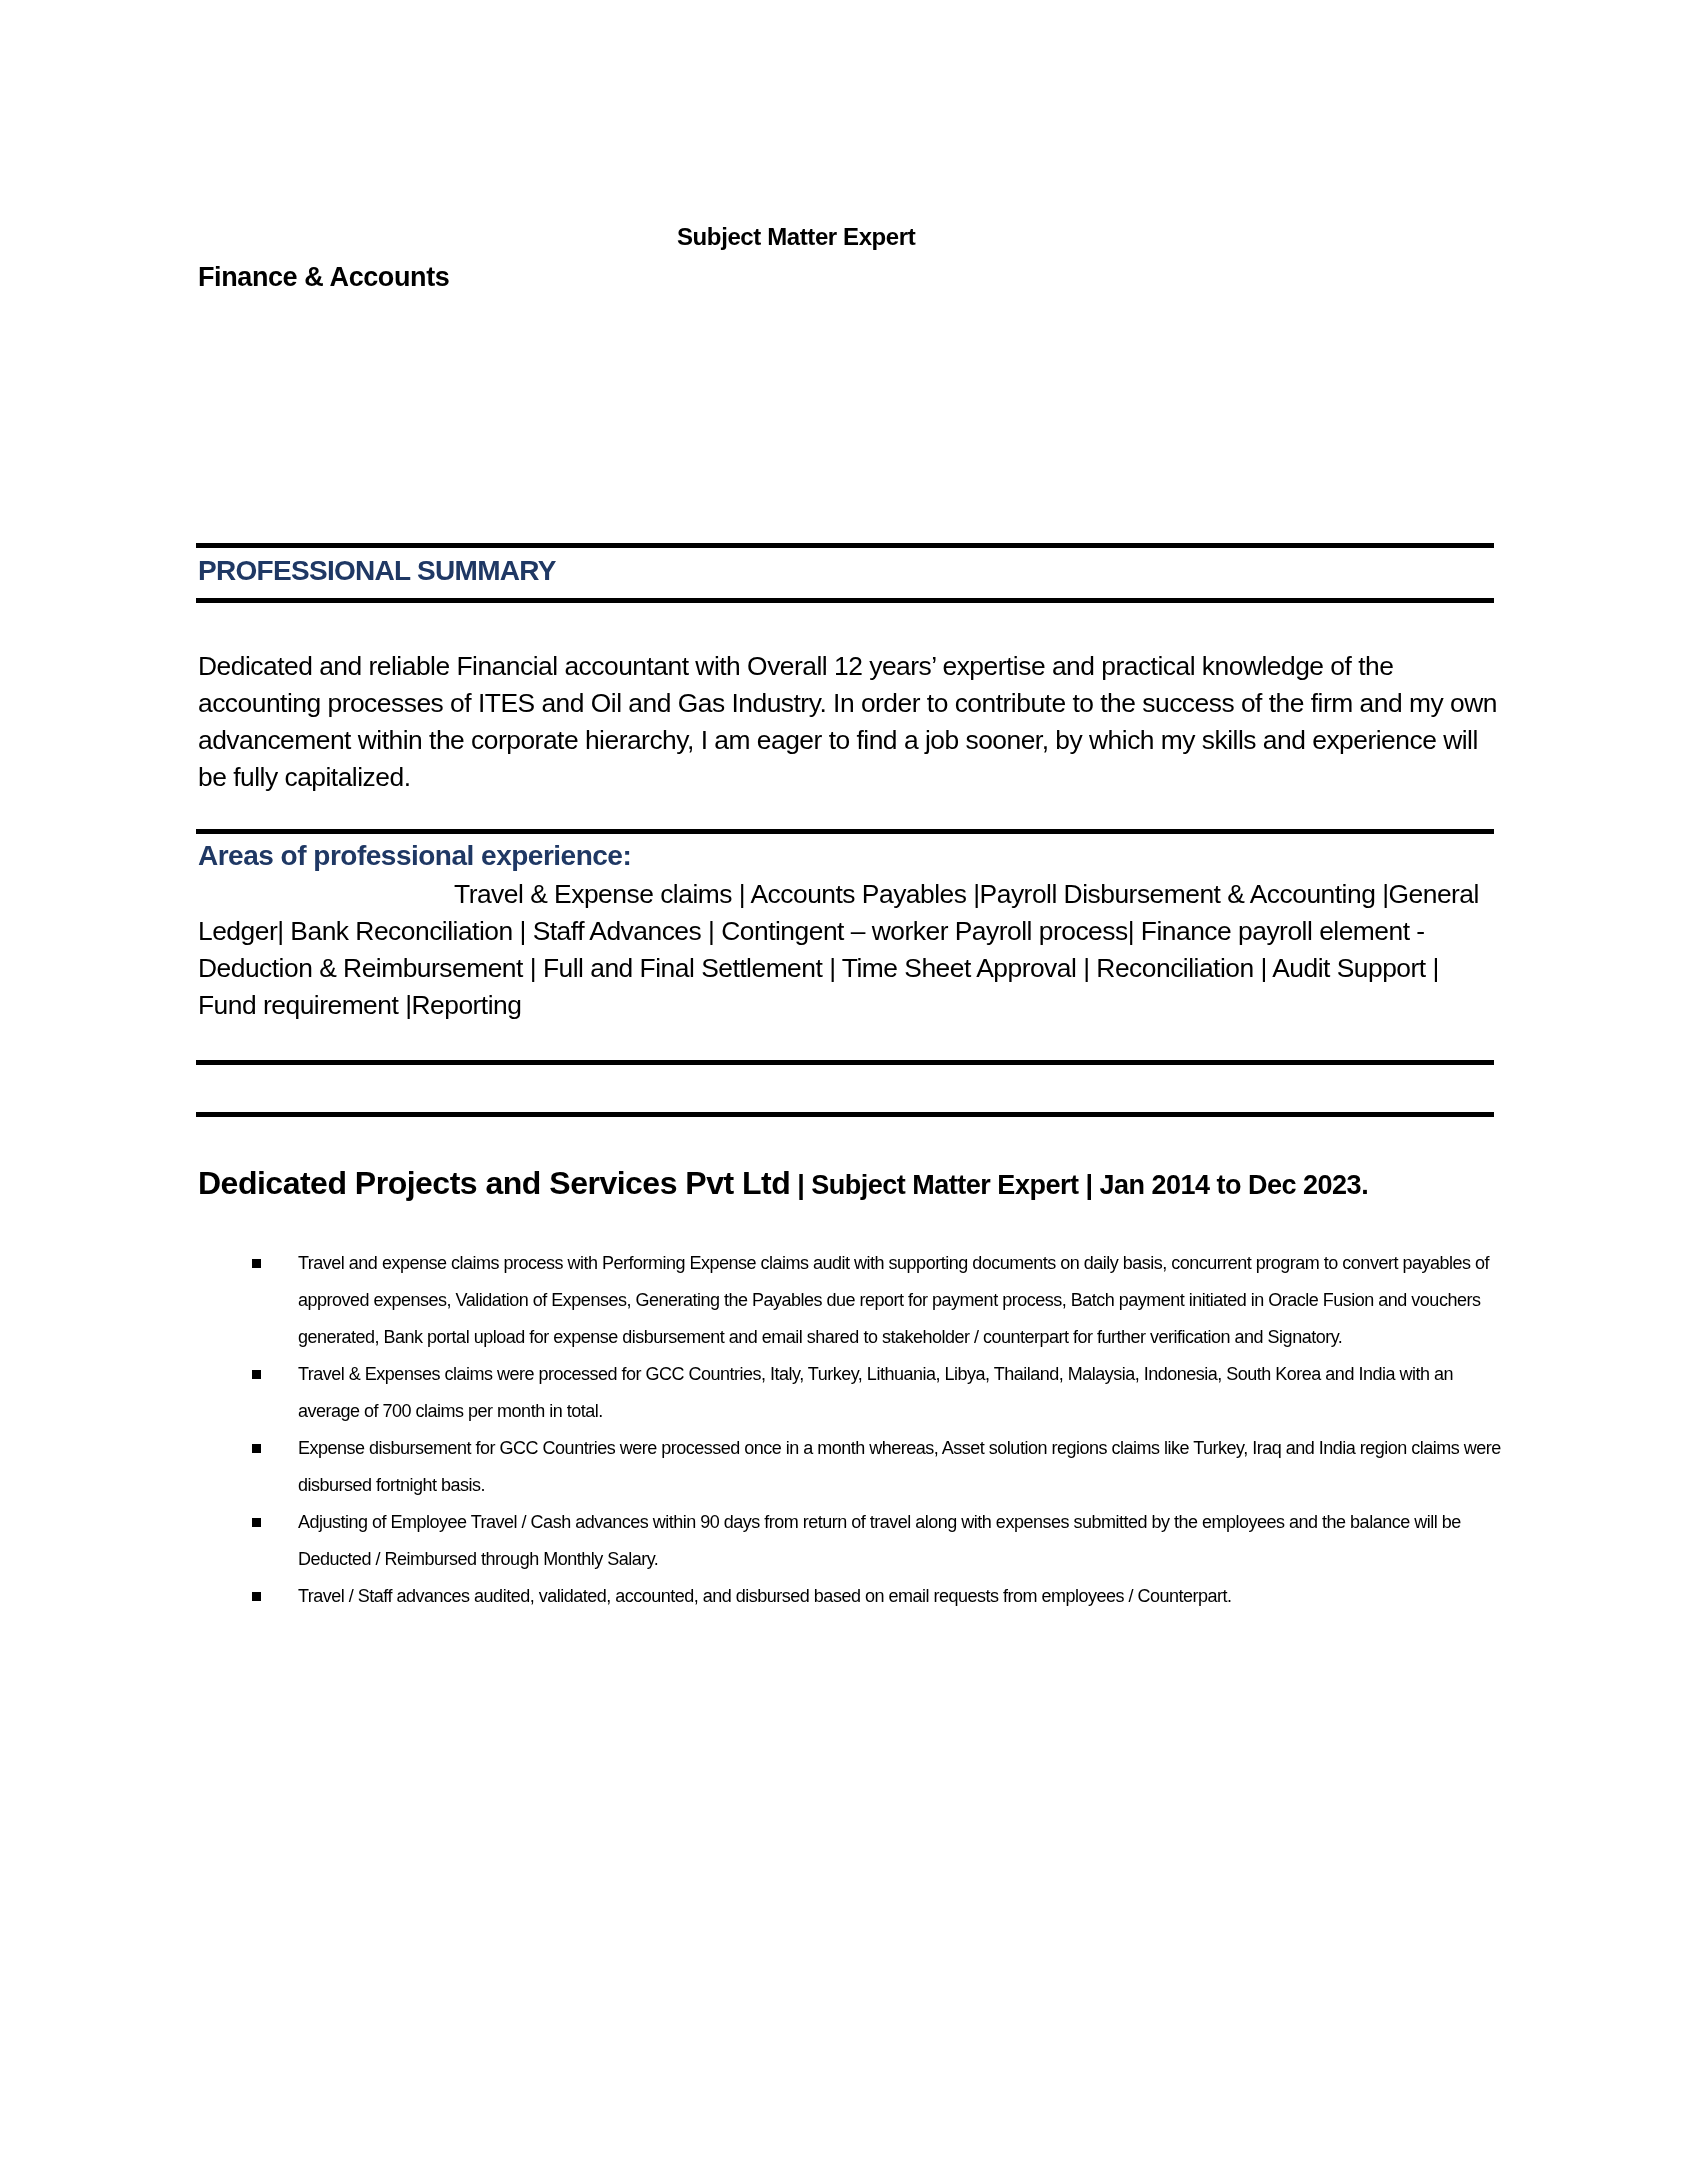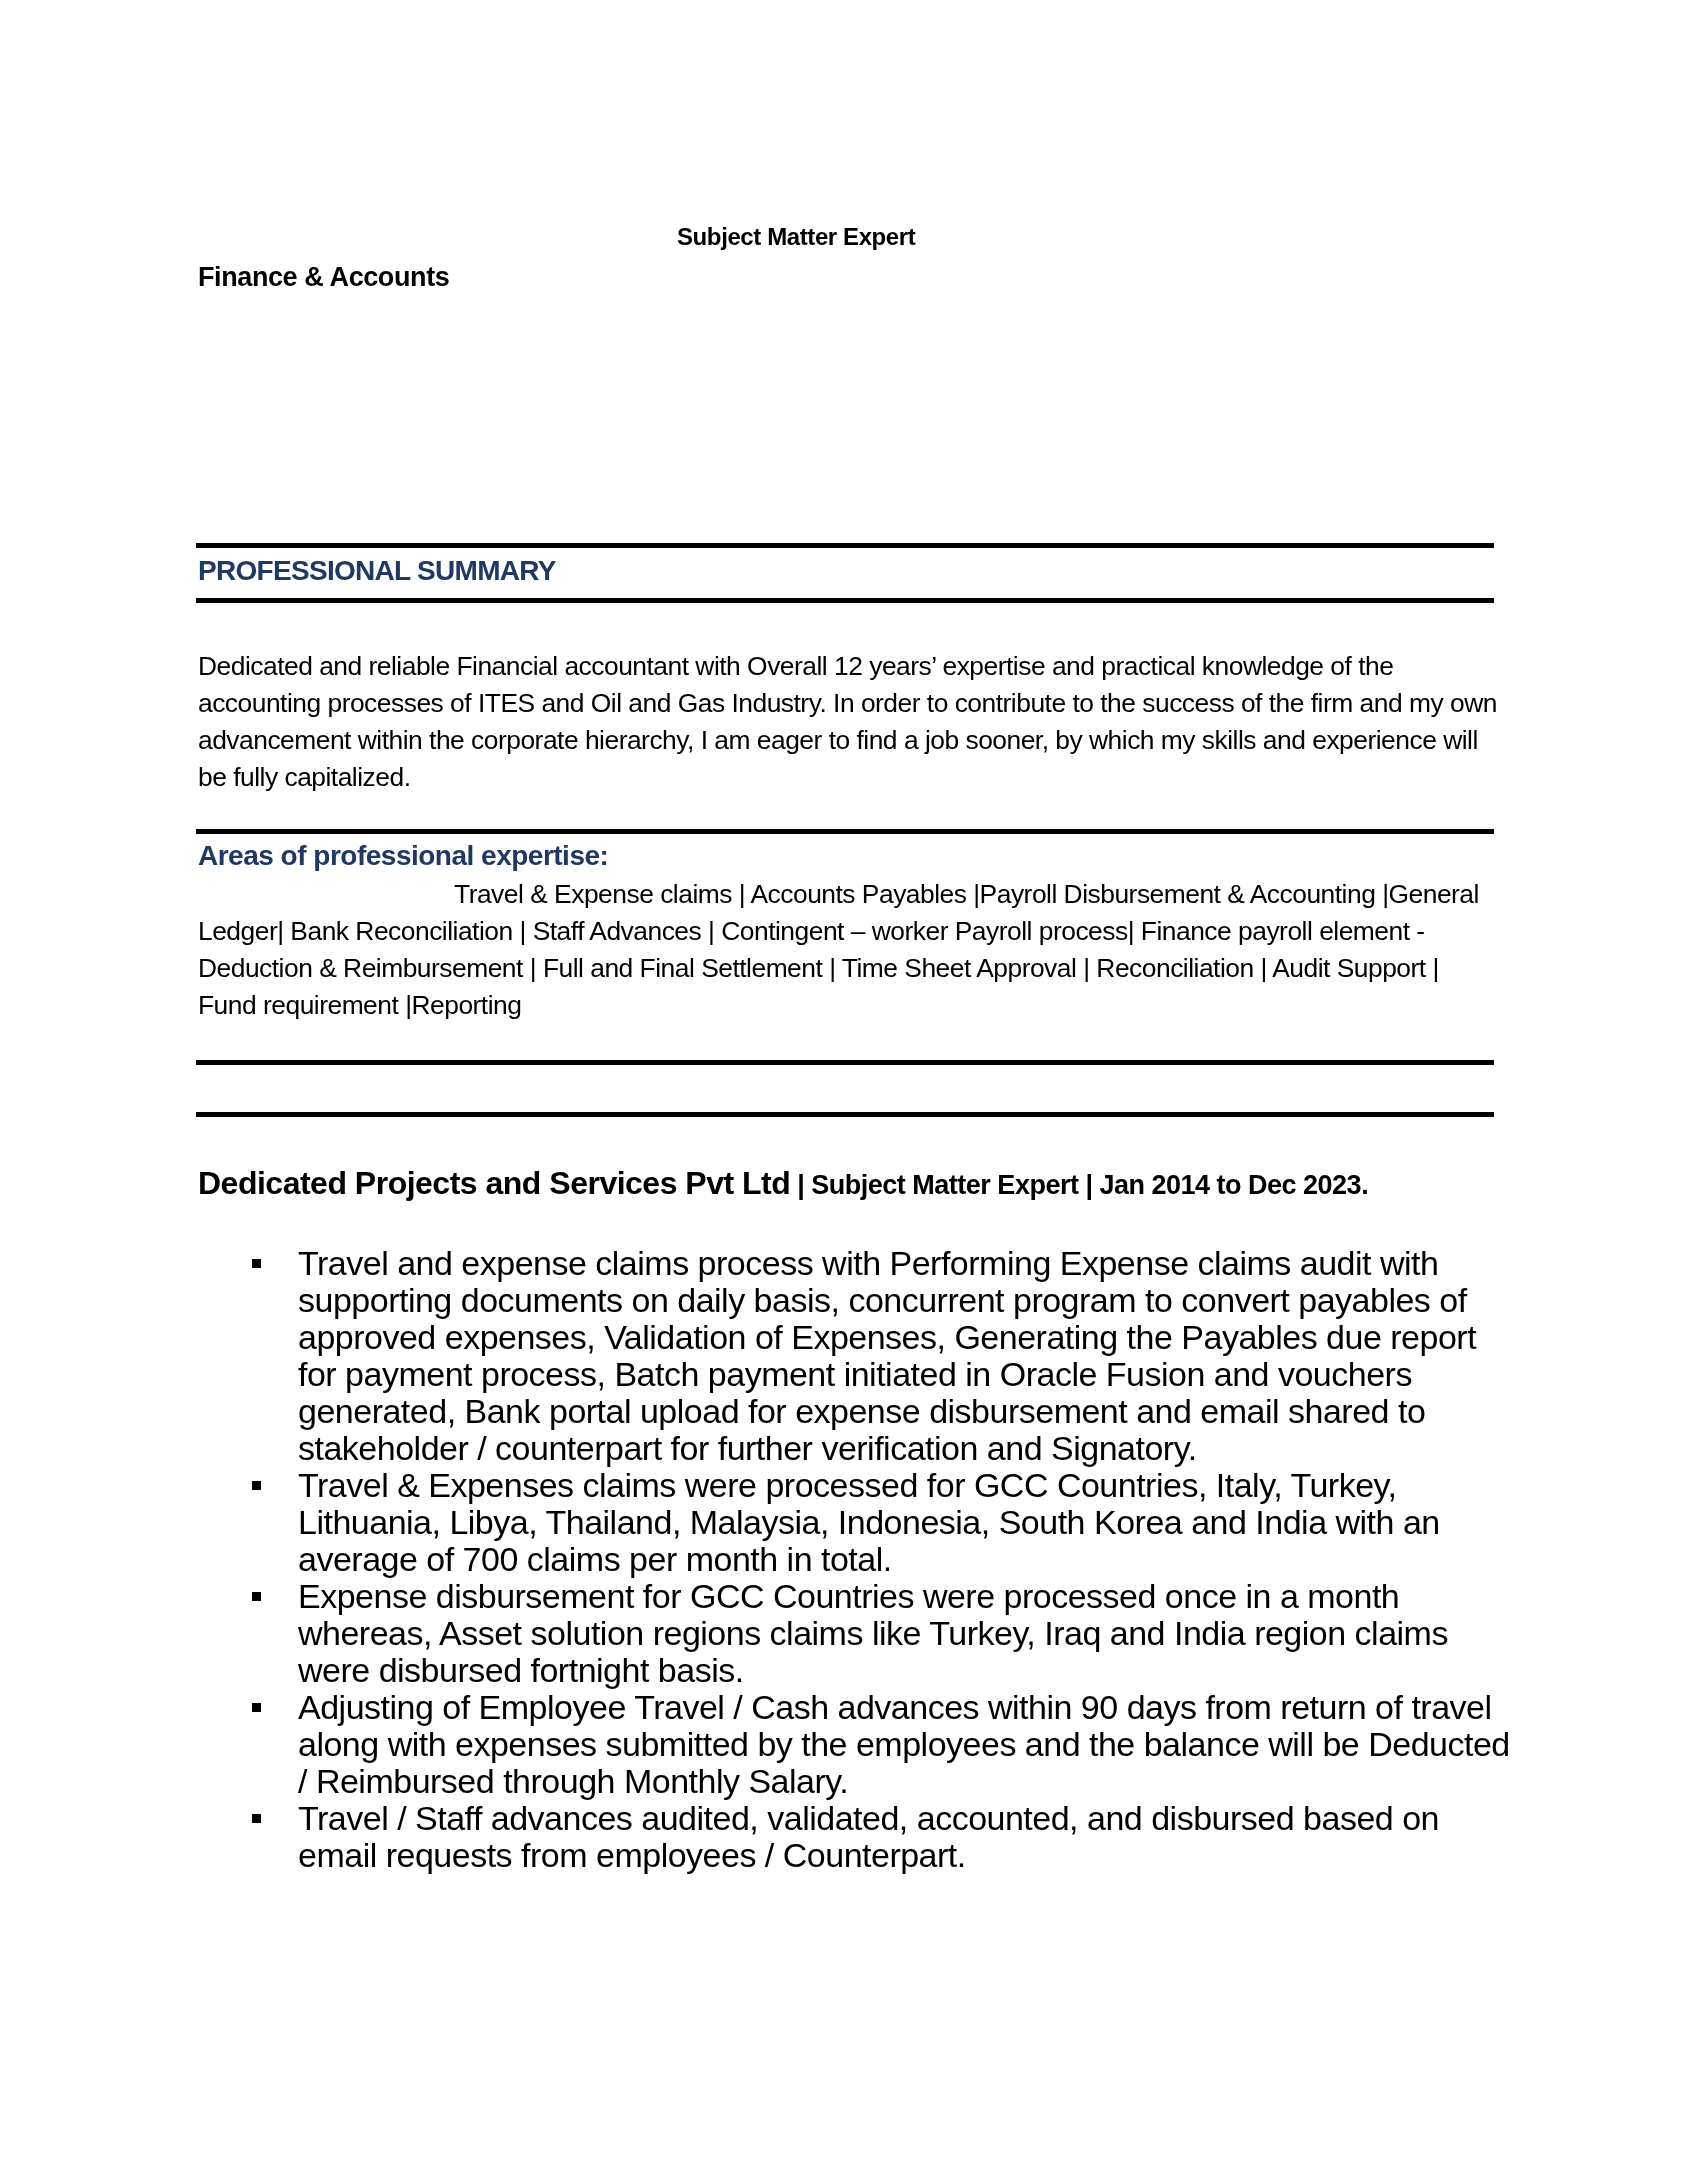--- a/index.html
+++ b/index.html
@@ -89,21 +89,21 @@
       left: 198px;
       top: 1245px;
       width: 1312px;
       margin: 0;
       padding: 0;
       list-style: none;
     }
     .bullet-item {
       position: relative;
       padding-left: 100px;
-      font-size: 34px;
+      font-size: 18px;
       line-height: 37px;
       letter-spacing: -0.5px;
     }
     .bullet-icon {
       position: absolute;
       left: 54px;
       top: 13.6px;
       width: 8.5px;
       height: 9.4px;
       background: #000000;
@@ -117,21 +117,21 @@
   <div class="abs header-center">Subject Matter Expert</div>
   <div class="abs header-left">Finance &amp; Accounts</div>
 
   <div class="rule" style="top:543px;"></div>
   <div class="section-title" style="top:555px;">PROFESSIONAL SUMMARY</div>
   <div class="rule" style="top:598px;"></div>
 
   <div class="para" style="top:648px; width:1303px;">Dedicated and reliable Financial accountant with Overall 12 years’ expertise and practical knowledge of the accounting processes of ITES and Oil and Gas Industry. In order to contribute to the success of the firm and my own advancement within the corporate hierarchy, I am eager to find a job sooner, by which my skills and experience will be fully capitalized.</div>
 
   <div class="rule" style="top:829px;"></div>
-  <div class="subhead" style="top:840px;">Areas of professional expertise:</div>
+  <div class="subhead" style="top:840px;">Areas of professional experience:</div>
   <div class="para" style="top:876px; width:1286px; text-indent:256px;">Travel &amp; Expense claims | Accounts Payables |Payroll Disbursement &amp; Accounting |General Ledger| Bank Reconciliation | Staff Advances | Contingent – worker Payroll process| Finance payroll element - Deduction &amp; Reimbursement | Full and Final Settlement | Time Sheet Approval | Reconciliation | Audit Support | Fund requirement |Reporting</div>
 
   <div class="rule" style="top:1060px;"></div>
   <div class="rule" style="top:1112px;"></div>
 
   <div class="job-line">
     <span class="job-company">Dedicated Projects and Services Pvt Ltd</span><span class="job-rest"> | Subject Matter Expert | Jan 2014 to Dec 2023.</span>
   </div>
 
   <ul class="bullets">

